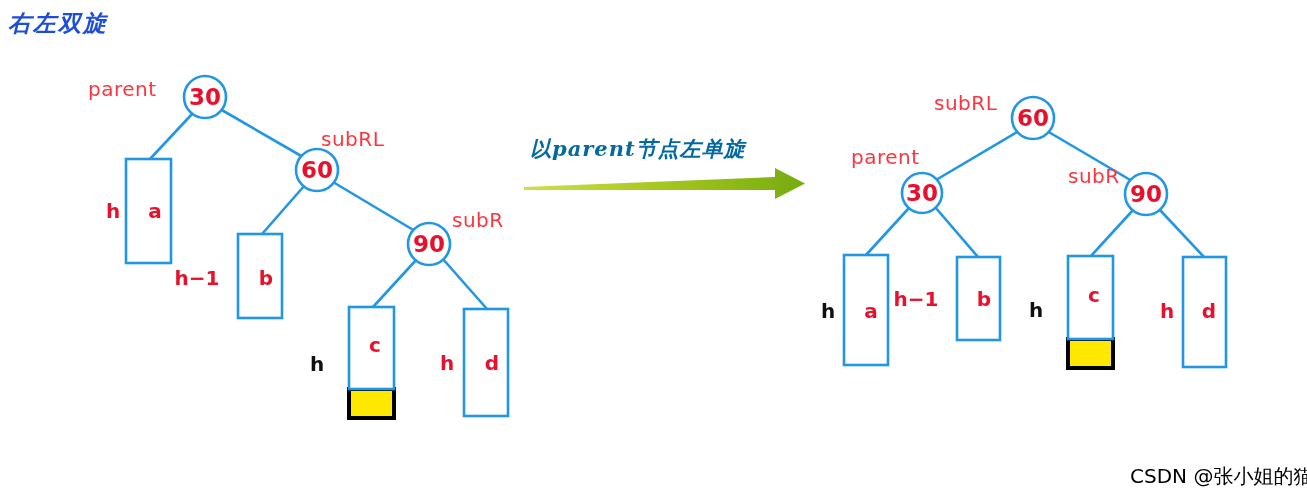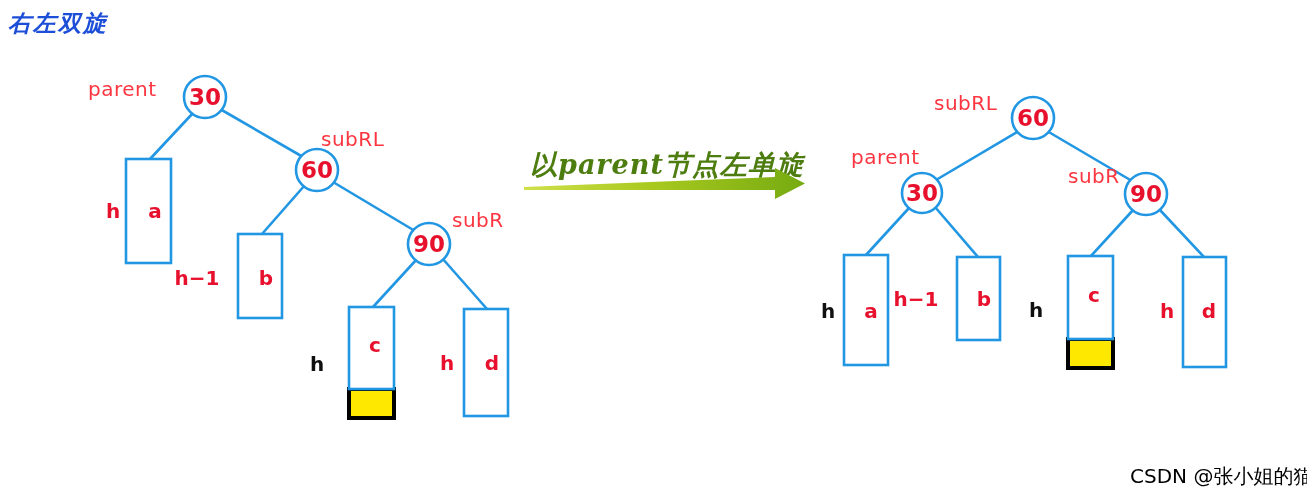--- a/index.html
+++ b/index.html
@@ -28,27 +28,27 @@
     font-size: 23px;
     font-weight: bold;
     font-style: italic;
     letter-spacing: 2px;
     color: #1d4ed8;
     white-space: nowrap;
   }
   .arrow-caption {
     position: absolute;
     left: 530px;
-    top: 147px;
+    top: 135px;
     font-family: "DejaVu Serif", "Liberation Serif", serif;
-    font-size: 27px;
+    font-size: 21px;
     font-weight: bold;
     font-style: italic;
     letter-spacing: 1px;
-    color: #4d7c0f;
+    color: #0369a1;
     white-space: nowrap;
   }
   .watermark {
     position: absolute;
     left: 1130px;
     top: 463px;
     font-size: 20px;
     color: #000000;
     white-space: nowrap;
     font-family: "DejaVu Sans", sans-serif;

